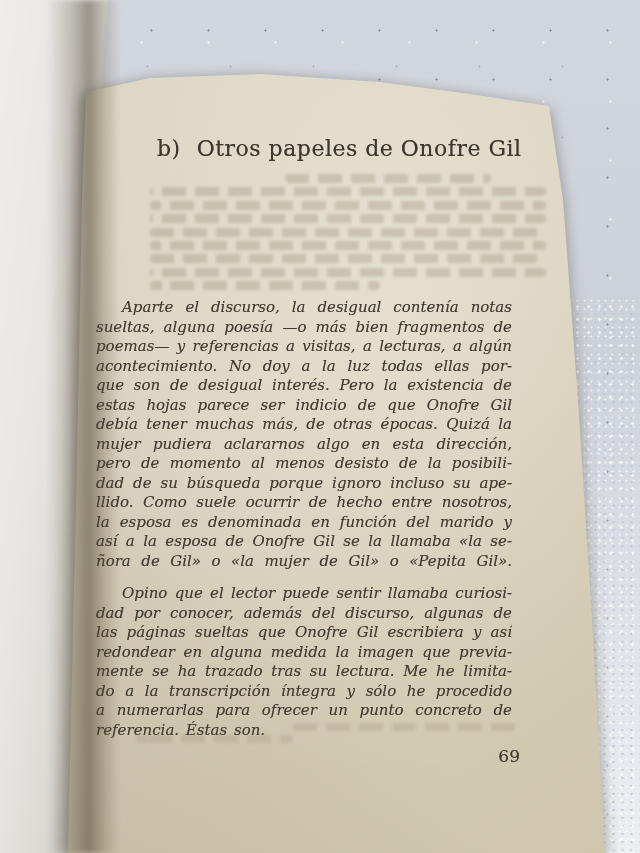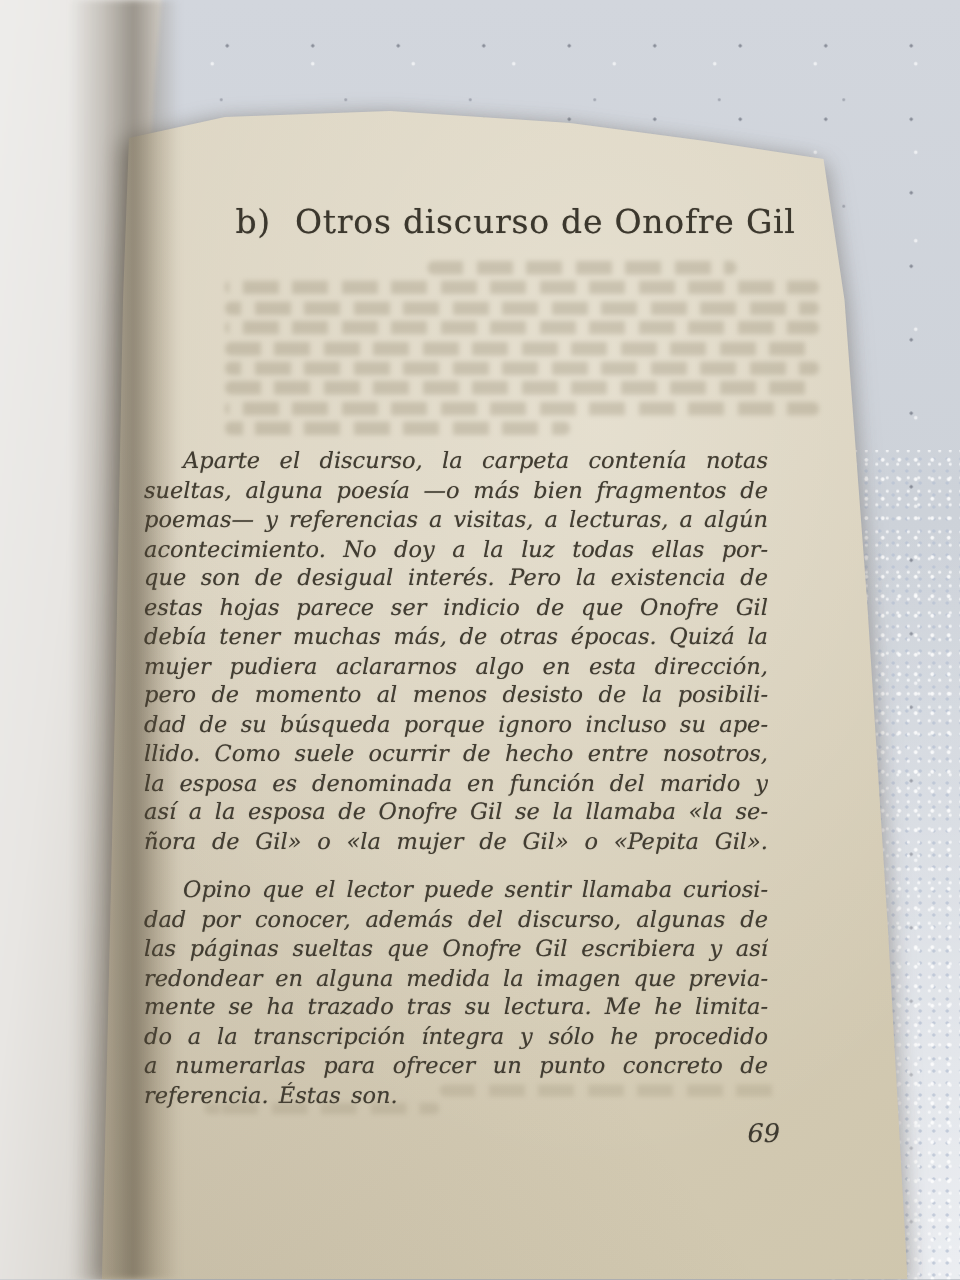--- a/index.html
+++ b/index.html
@@ -79,21 +79,20 @@
   }
   .para-1 { top: 298px; }
   .para-2 { top: 584px; }
   .para .line { text-align: justify; text-align-last: justify; height: 19.5px; overflow: hidden; }
   .para .line.last { text-align-last: left; }
   .para .line:first-child { text-indent: 26px; }
   .page-number {
     position: absolute; left: 96px; top: 746px; width: 424px;
     text-align: right; font-size: 17px; color: #3e3a30;
     text-shadow: 0 0 0.6px rgba(62,57,47,0.5);
-    font-style: italic;
   }
 
   
   .ghost { position: absolute; filter: blur(1.6px); opacity: 0.55; }
   .ghost .g {
     height: 9px; margin-bottom: 4.4px; border-radius: 4px;
     background: repeating-linear-gradient(90deg,
       rgba(125,113,86,0.45) 0 24px, rgba(0,0,0,0) 24px 33px);
   }
   .ghost .g:nth-child(2n) { background-position: 12px 0; }
@@ -126,37 +125,37 @@
     <div class="left-page"></div>
   </div>
 
   <div class="page-wrap">
     <div class="right-page"></div>
   </div>
 
   <div class="content">
     <div class="heading">
       <span>b)</span>
-      <span>Otros discurso de Onofre Gil</span>
+      <span>Otros papeles de Onofre Gil</span>
     </div>
 
     <div class="ghost ghost-main">
       <div class="g"></div>
       <div class="g"></div>
       <div class="g"></div>
       <div class="g"></div>
       <div class="g"></div>
       <div class="g"></div>
       <div class="g"></div>
       <div class="g"></div>
       <div class="g"></div>
     </div>
 
     <div class="para para-1">
-        <div class="line">Aparte el discurso, la carpeta contenía notas</div>
+        <div class="line">Aparte el discurso, la desigual contenía notas</div>
         <div class="line">sueltas, alguna poesía —o más bien fragmentos de</div>
         <div class="line">poemas— y referencias a visitas, a lecturas, a algún</div>
         <div class="line">acontecimiento. No doy a la luz todas ellas por-</div>
         <div class="line">que son de desigual interés. Pero la existencia de</div>
         <div class="line">estas hojas parece ser indicio de que Onofre Gil</div>
         <div class="line">debía tener muchas más, de otras épocas. Quizá la</div>
         <div class="line">mujer pudiera aclararnos algo en esta dirección,</div>
         <div class="line">pero de momento al menos desisto de la posibili-</div>
         <div class="line">dad de su búsqueda porque ignoro incluso su ape-</div>
         <div class="line">llido. Como suele ocurrir de hecho entre nosotros,</div>

